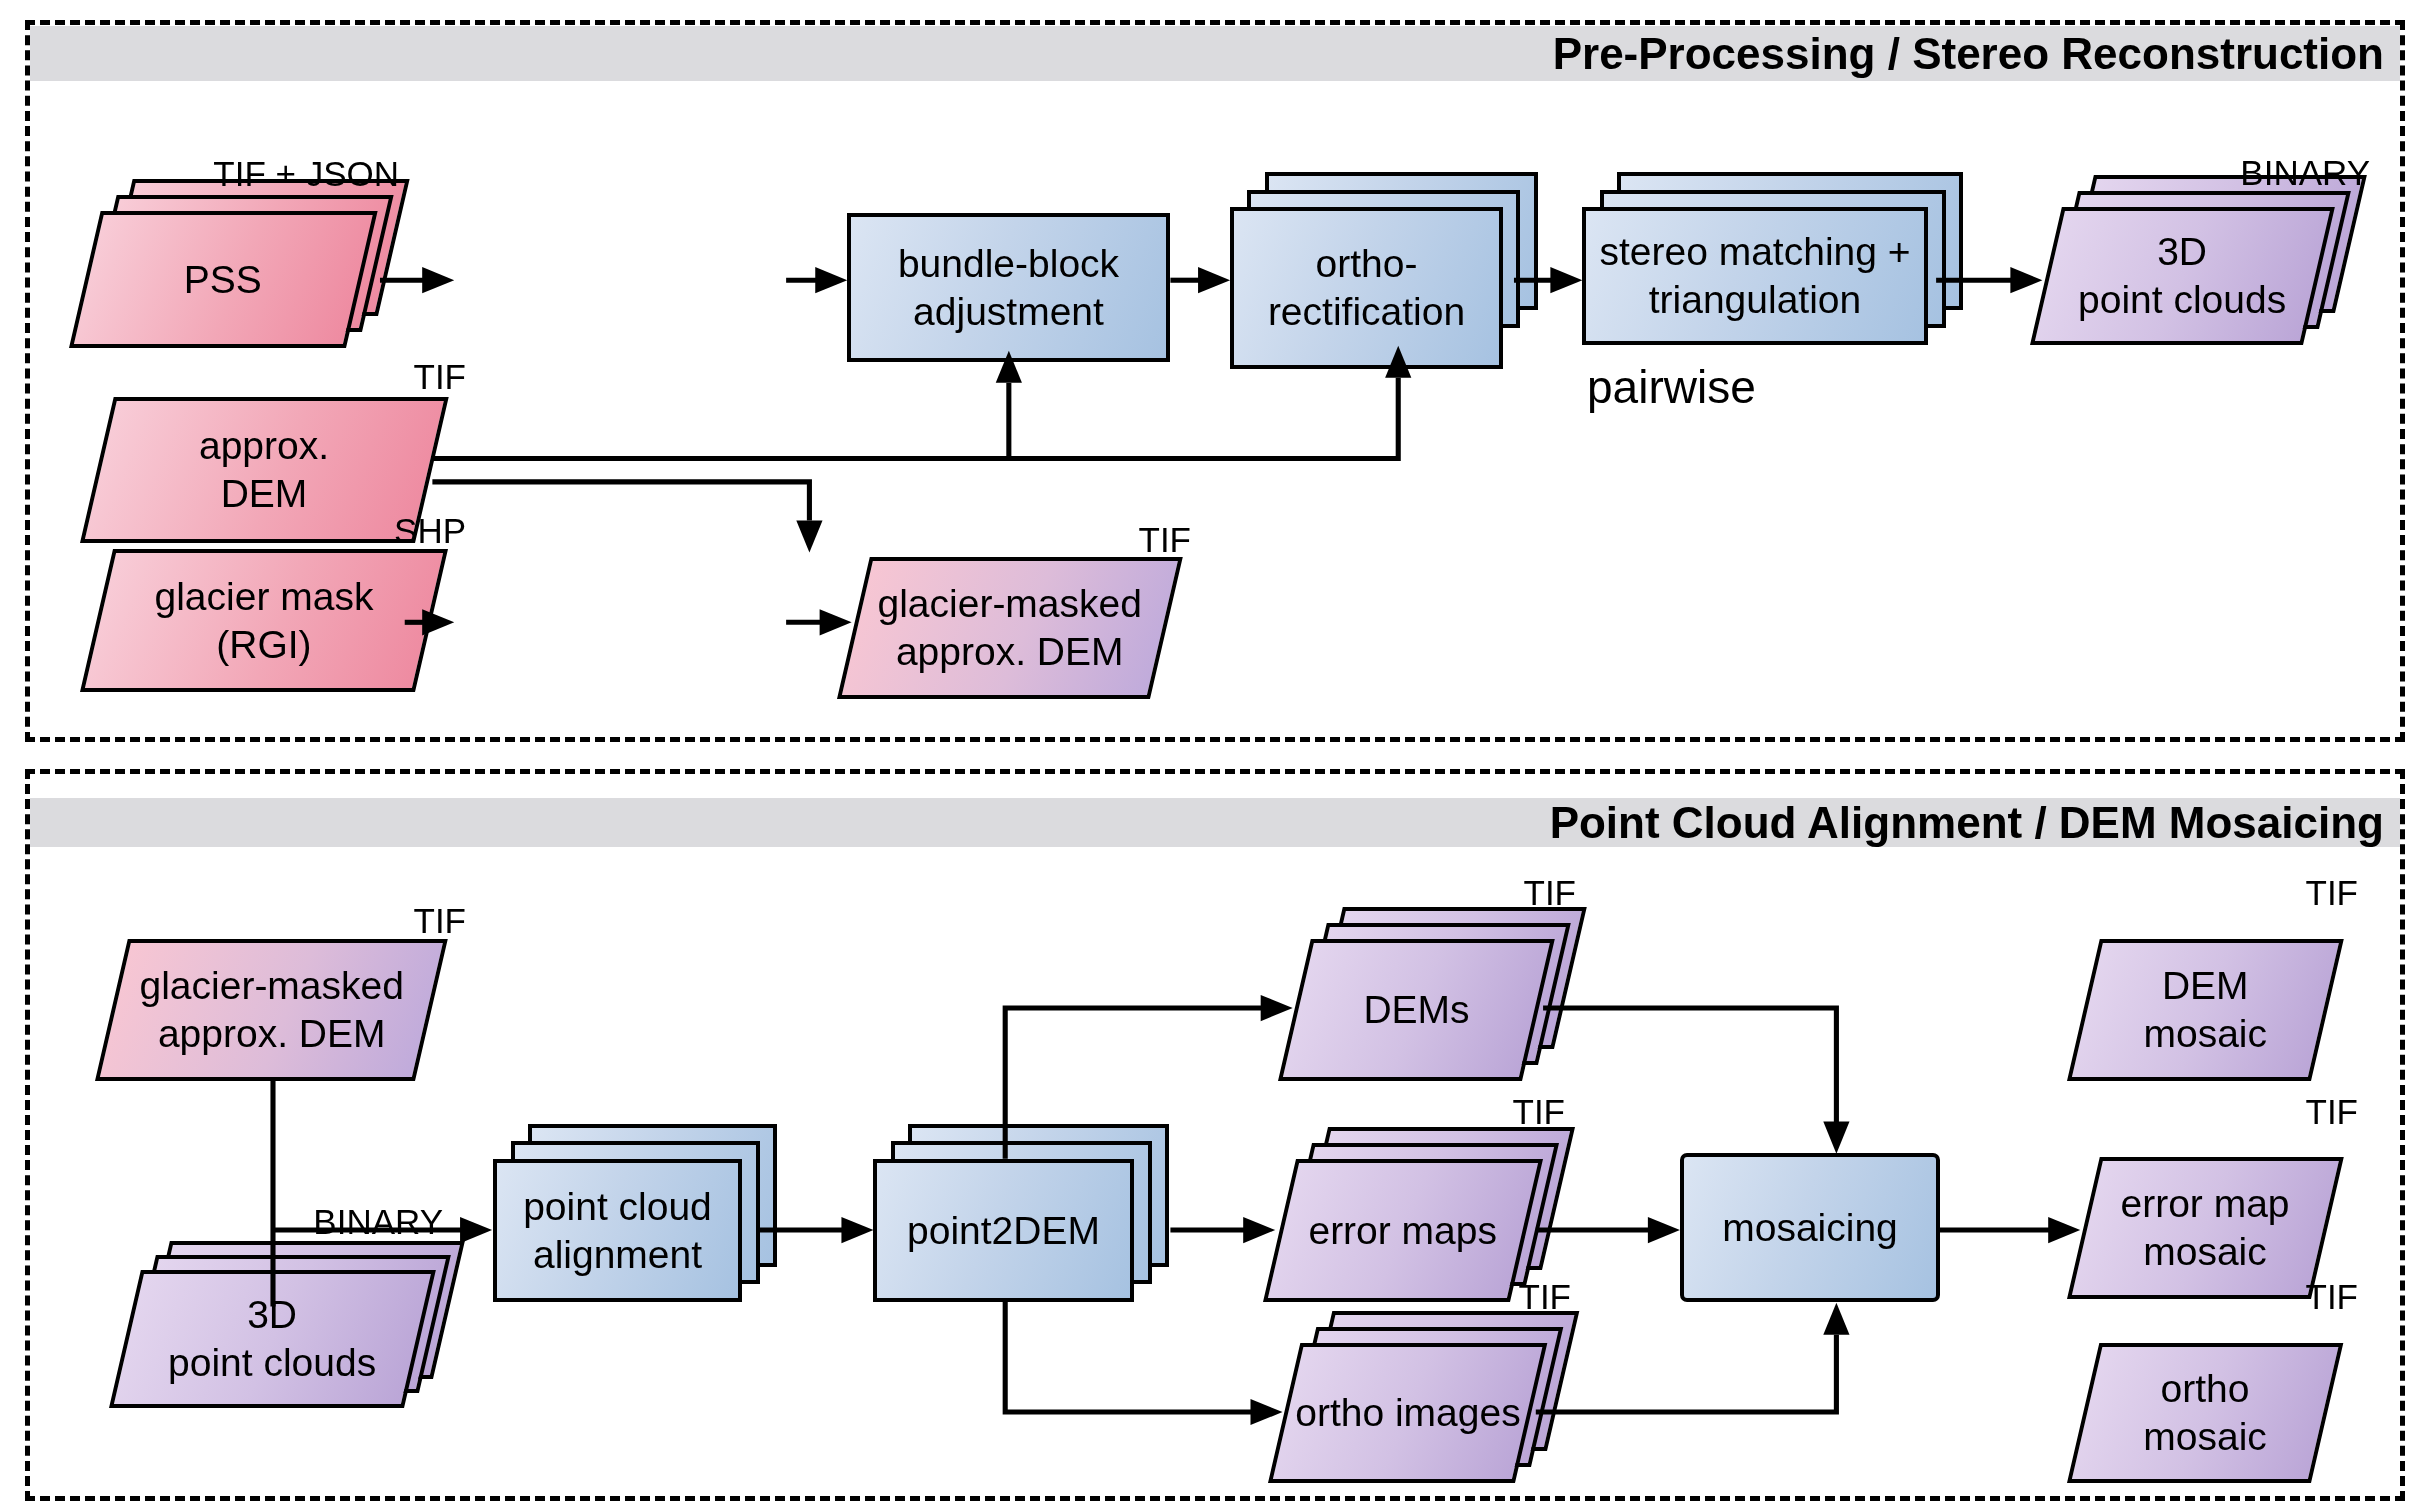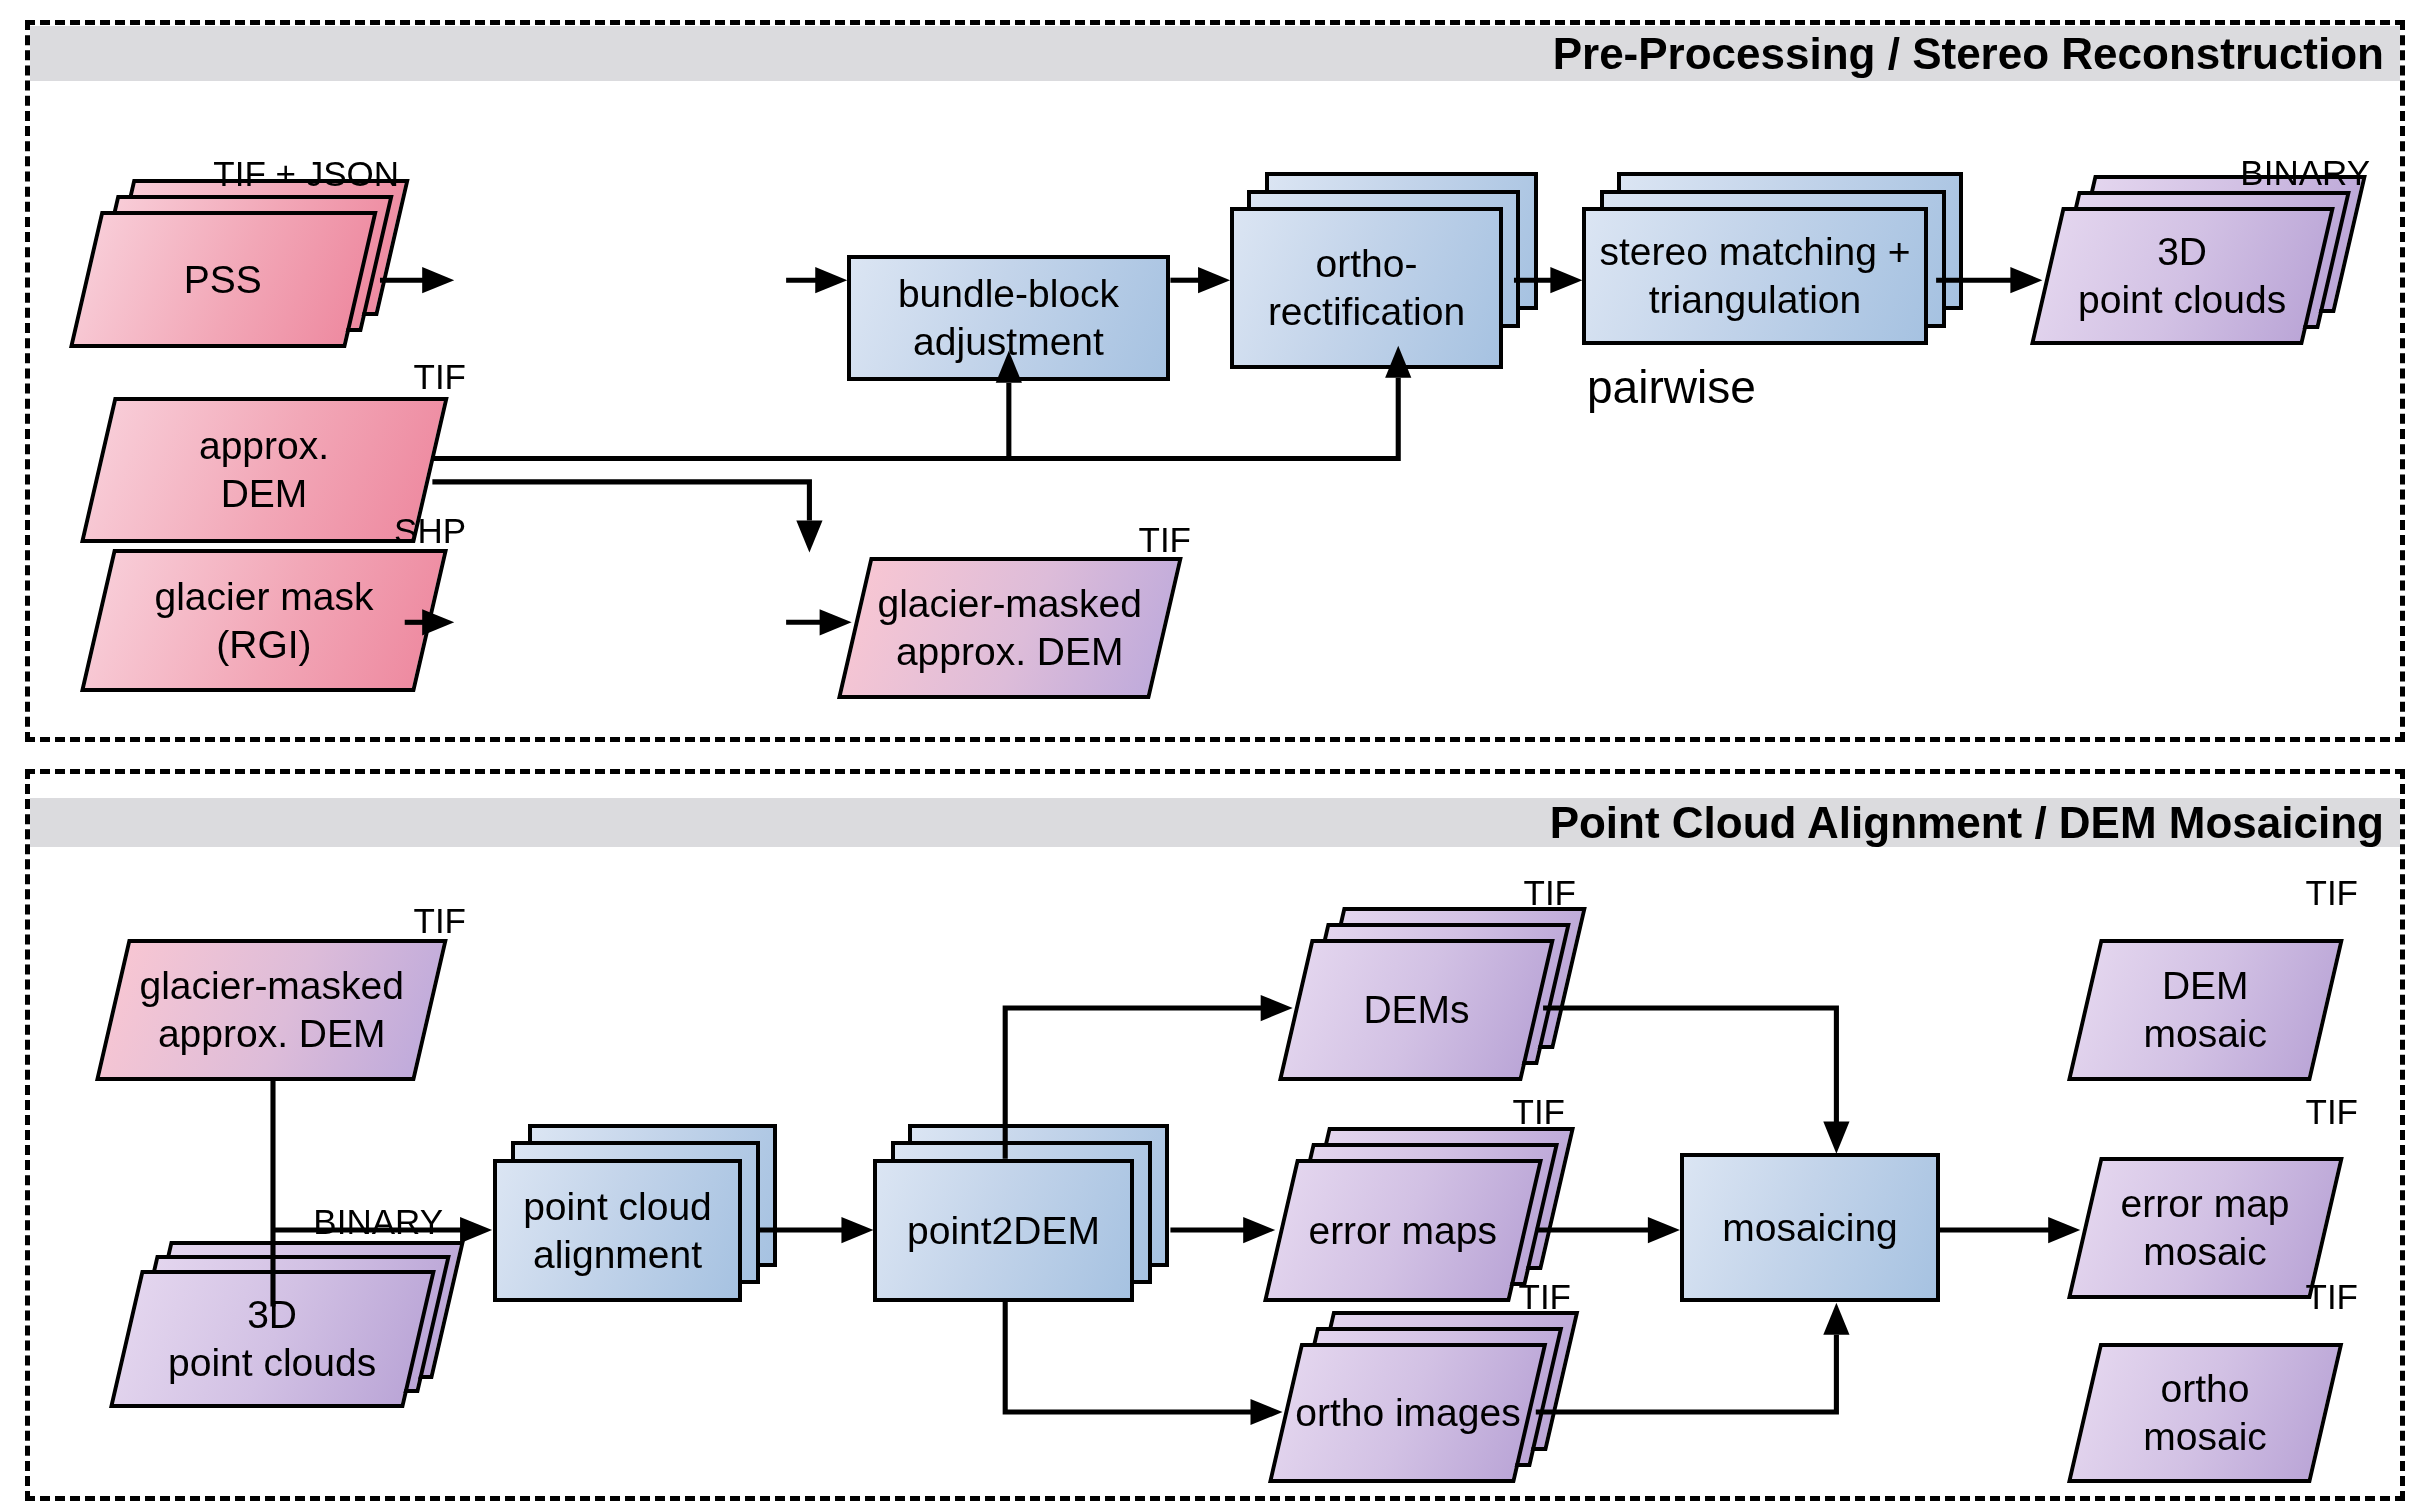--- a/index.html
+++ b/index.html
@@ -55,21 +55,21 @@
   </div>
 
   <div class="para pink layerpara" style="left:101px; top:179px; width:277px; height:137px;"></div>
   <div class="para pink layerpara" style="left:85px; top:195px; width:277px; height:137px;"></div>
   <div class="para pink" style="left:69px; top:211px; width:277px; height:137px;">
     <span>PSS</span>
   </div>
   <div class="ftype" style="right:2027px; top:154px;">TIF + JSON</div>
 
 
-  <div class="proc" style="left:847px; top:213px; width:323px; height:126px;margin-top:42px;">
+  <div class="proc" style="left:847px; top:213px; width:323px; height:149px;">
     <span>bundle-block
 adjustment</span>
   </div>
 
   <div class="layer" style="left:1265px; top:172px; width:273px; height:138px;"></div>
   <div class="layer" style="left:1247px; top:190px; width:273px; height:138px;"></div>
   <div class="proc" style="left:1230px; top:207px; width:273px; height:162px;">
     <span>ortho-
 rectification</span>
   </div>
@@ -150,21 +150,21 @@
   </div>
   <div class="ftype" style="right:861px; top:1092px;">TIF</div>
 
   <div class="para purple" style="left:1300px; top:1311px; width:247px; height:140px;"></div>
   <div class="para purple" style="left:1284px; top:1327px; width:247px; height:140px;"></div>
   <div class="para purple" style="left:1268px; top:1343px; width:247px; height:140px;">
     <span>ortho images</span>
   </div>
   <div class="ftype" style="right:855px; top:1277px;">TIF</div>
 
-  <div class="proc" style="left:1680px; top:1153px; width:260px; height:149px;">
+  <div class="proc" style="left:1680px; top:1153px; width:260px; height:149px;border-radius:7px;">
     <span>mosaicing</span>
   </div>
 
   <div class="para purple" style="left:2067px; top:939px; width:244px; height:142px;">
     <span>DEM
 mosaic</span>
   </div>
   <div class="ftype" style="right:68px; top:873px;">TIF</div>
 
   <div class="para purple" style="left:2067px; top:1157px; width:244px; height:142px;">

